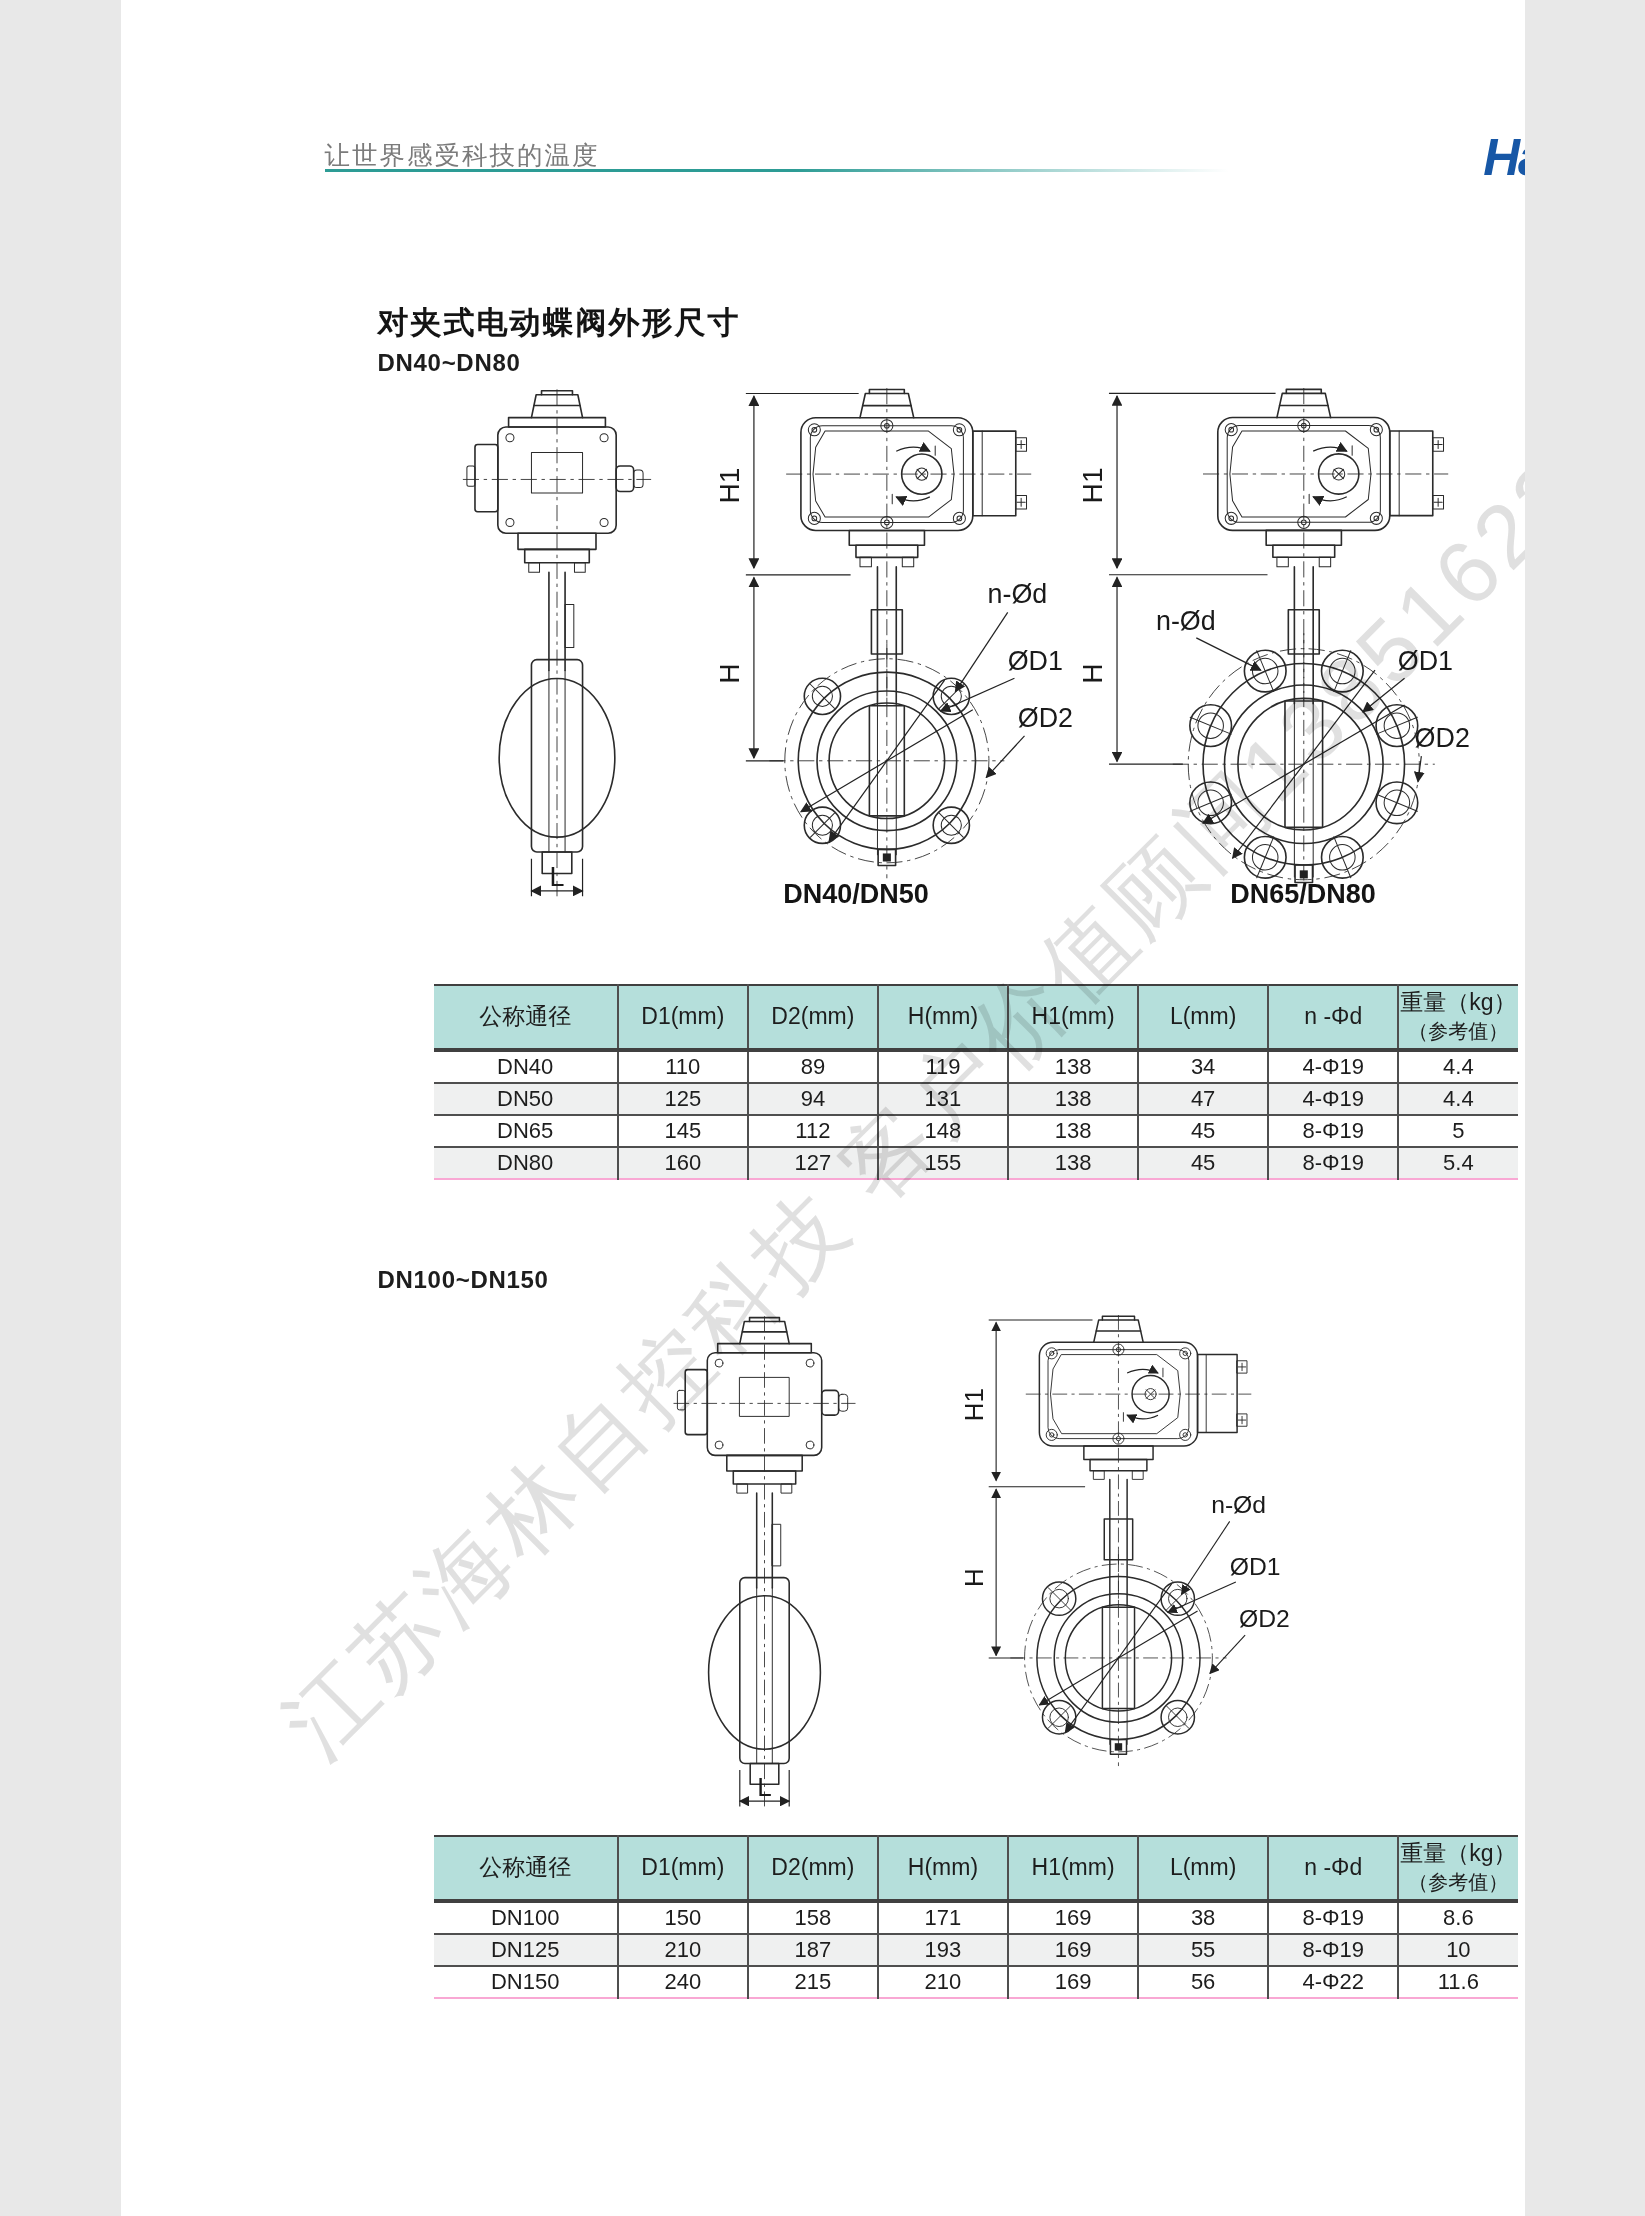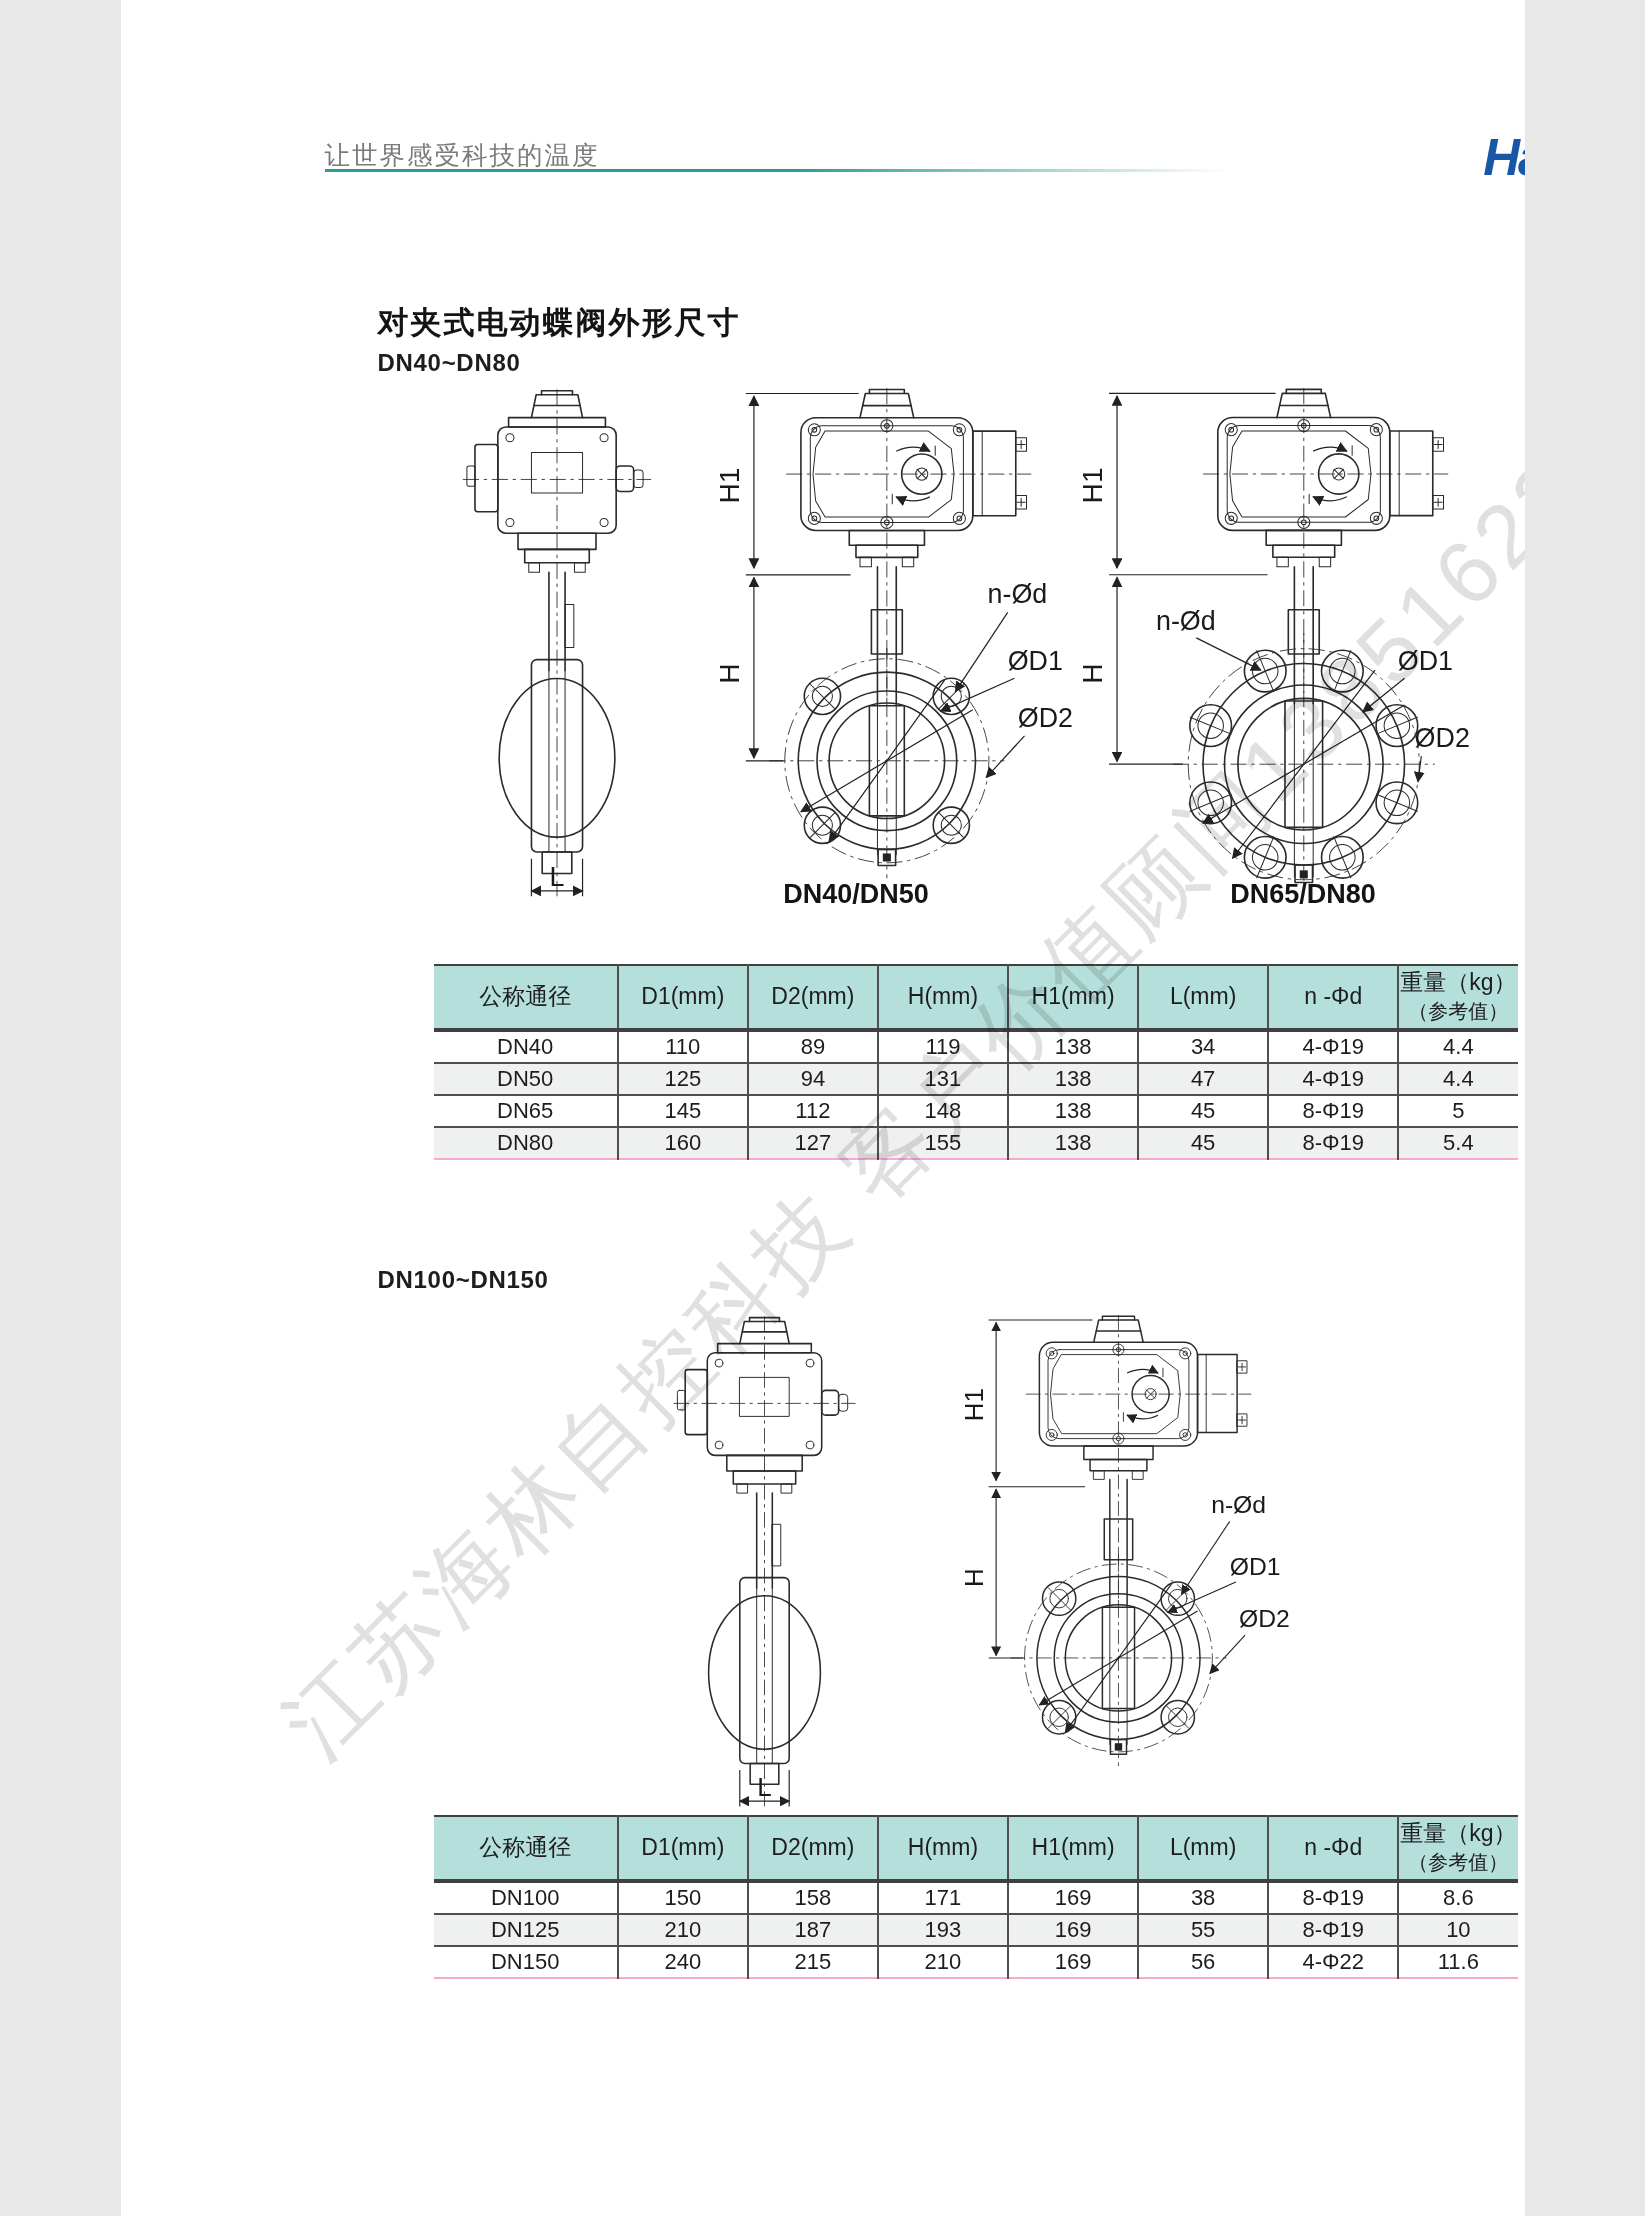--- a/index.html
+++ b/index.html
@@ -28,21 +28,21 @@
   .ln{fill:none;stroke:#2b2b2b;stroke-width:2.4;stroke-linejoin:round;stroke-linecap:round;}
   .thin{stroke-width:1.5;}
   .cl{fill:none;stroke:#2b2b2b;stroke-width:1.3;stroke-dasharray:24 7 5 7;}
   .dim{fill:none;stroke:#222;stroke-width:1.8;}
   .fillsq{fill:#222;stroke:none;}
   .dimtxt{font-size:42px;fill:#1a1a1a;}
   .lbl{font-size:40px;fill:#1a1a1a;}
 
   
   table.spec-table{position:absolute;left:313px;width:1084px;border-collapse:collapse;table-layout:fixed;
-        font-size:22px;color:#1d1d1d;}
+        font-size:22px;color:#1d1d1d;margin-top:20px;}
   #table1{top:964px;}
   #table2{top:1815px;}
   .spec-table thead tr{border-top:2px solid #404040;border-bottom:4px solid #404040;}
   .spec-table thead th{background:#b5dfdb;height:62px;font-weight:normal;font-size:23px;line-height:1.2;
         text-align:center;vertical-align:middle;padding:0;}
   .spec-table tbody td{height:30px;text-align:center;vertical-align:middle;padding:0;background:#ffffff;}
   .spec-table tbody tr:nth-child(even) td{background:#eff0f0;}
   .spec-table tbody tr{border-bottom:2px solid #4f4f4f;}
   .spec-table tbody tr:last-child{border-bottom:2px solid #f9a8d4;}
   .spec-table th + th, .spec-table td + td{border-left:2px solid #4f4f4f;}

